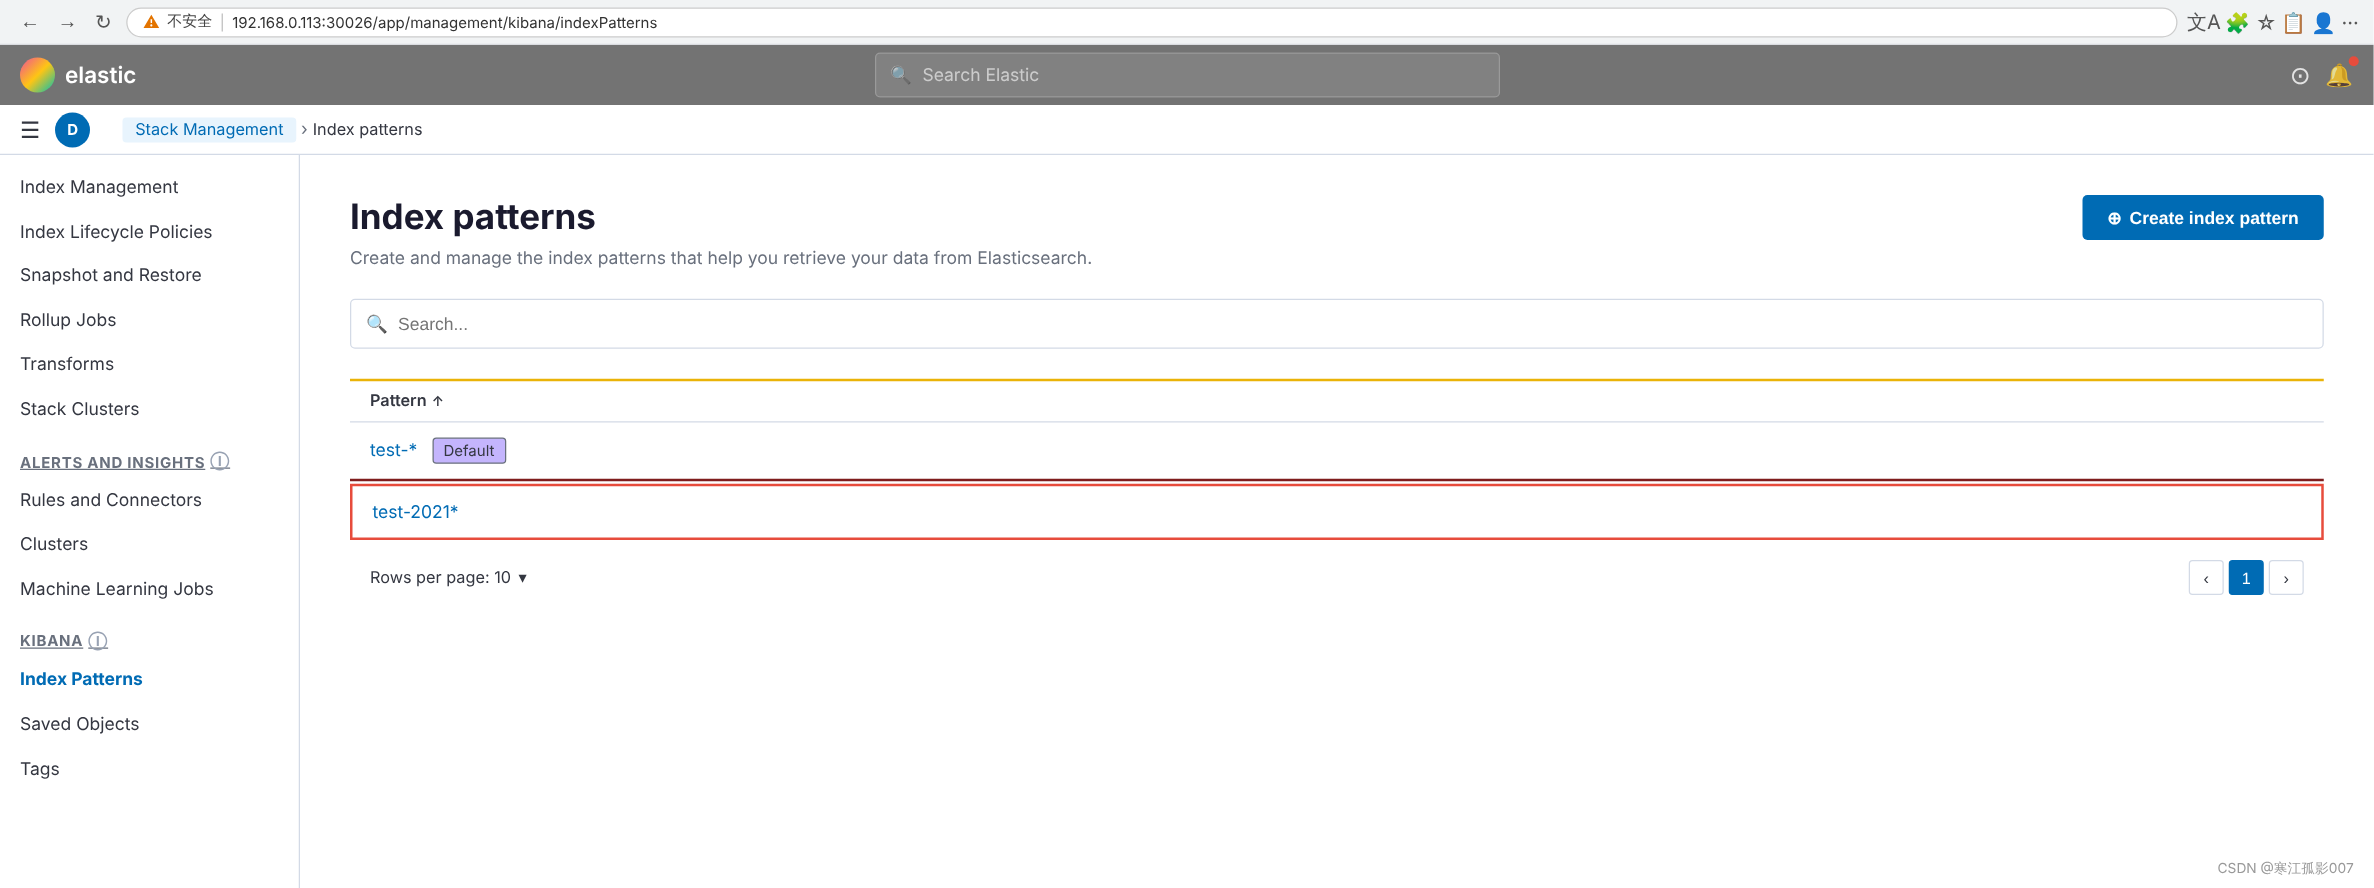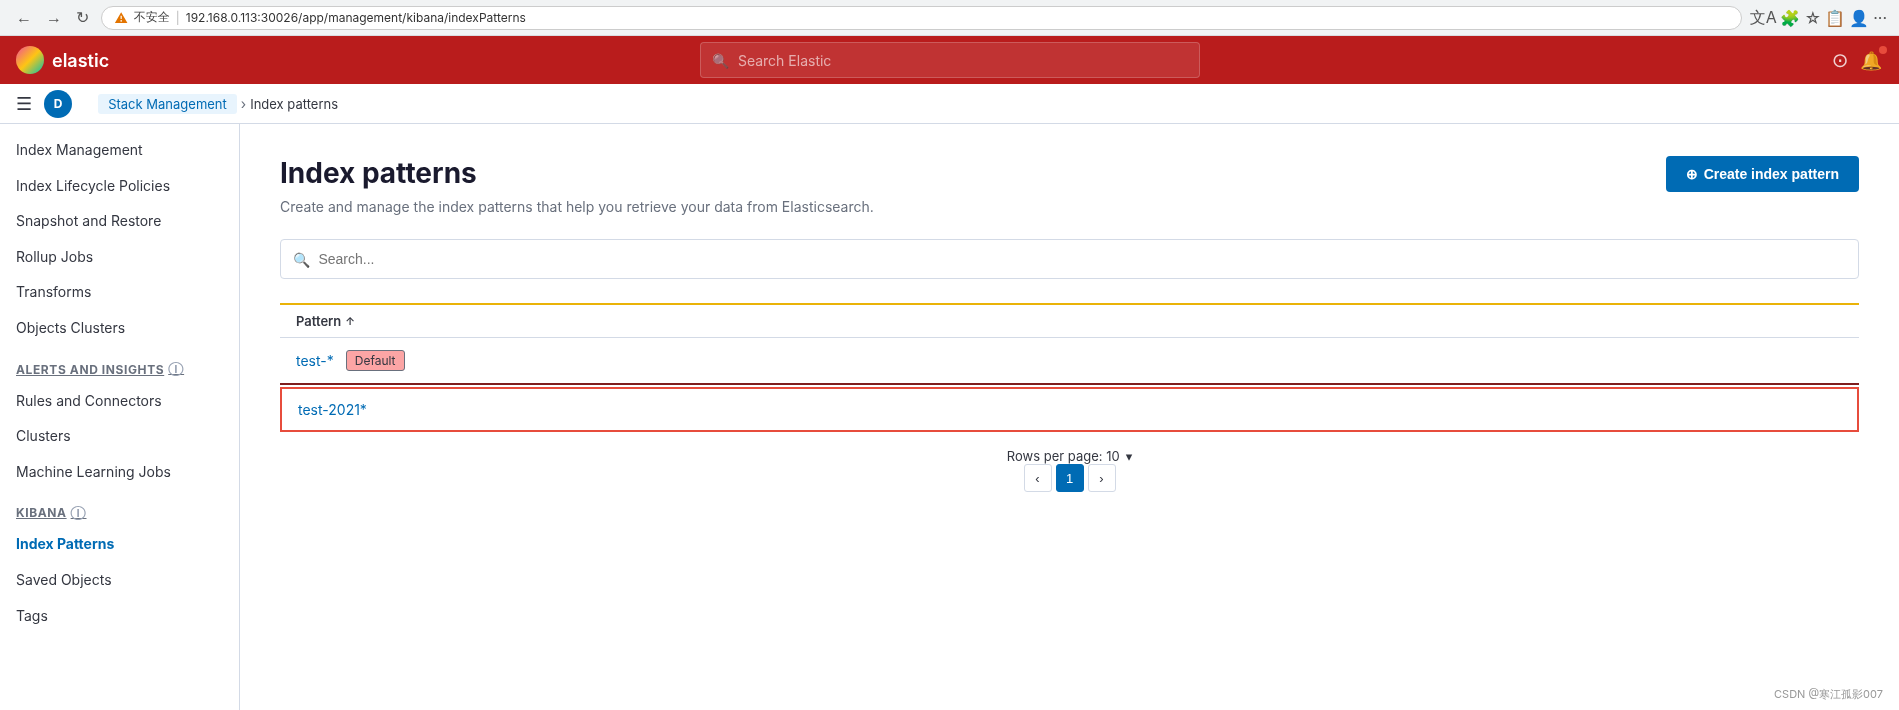--- a/index.html
+++ b/index.html
@@ -32,21 +32,21 @@
       align-items: center;
       gap: 6px;
     }
     .browser-bar .url-text { color: #333; font-size: 12px; }
     .warning-icon { color: #e37400; font-size: 13px; }
     .browser-bar .right-icons { display: flex; gap: 4px; align-items: center; font-size: 16px; color: #555; }
 
     
     .app-header {
       height: 48px;
-      background: #b91c1c;
+      background: #737373;
       display: flex;
       align-items: center;
       padding: 0 16px;
       gap: 16px;
       position: relative;
     }
     .elastic-logo { display: flex; align-items: center; gap: 8px; color: #fff; font-size: 18px; font-weight: 600; }
     .elastic-logo-icon {
       width: 28px; height: 28px;
       background: linear-gradient(135deg, #f04e98 0%, #fec514 50%, #00bfb3 100%);
@@ -216,36 +216,35 @@
       border-bottom: 2px solid #7f1d1d;
       cursor: pointer;
     }
     .table-row.highlighted {
       border: 2px solid #e74c3c;
       margin: 2px 0;
     }
     .pattern-link { color: #006bb4; font-size: 14px; text-decoration: none; }
     .default-badge {
       margin-left: 12px;
-      background: #fca5a5;
+      background: #c4b5fd;
       border: 1px solid #69707d;
       color: #343741;
       padding: 2px 8px;
       border-radius: 3px;
       font-size: 12px;
     }
 
     
     .pagination-footer {
       display: flex;
       align-items: center;
       justify-content: space-between;
       padding: 12px 16px;
       margin-top: 4px;
-      flex-direction: column;
     }
     .rows-per-page {
       display: flex;
       align-items: center;
       gap: 6px;
       font-size: 13px;
       color: #343741;
       cursor: pointer;
     }
     .pagination-controls {
@@ -328,21 +327,21 @@
 </div>
 
 <div class="layout">
 
   <nav class="sidebar">
     <div class="sidebar-item">Index Management</div>
     <div class="sidebar-item">Index Lifecycle Policies</div>
     <div class="sidebar-item">Snapshot and Restore</div>
     <div class="sidebar-item">Rollup Jobs</div>
     <div class="sidebar-item">Transforms</div>
-    <div class="sidebar-item">Objects Clusters</div>
+    <div class="sidebar-item">Stack Clusters</div>
 
     <div class="sidebar-section-label">
       <span>Alerts and Insights</span>
       <span class="info-icon">ⓘ</span>
     </div>
     <div class="sidebar-item">Rules and Connectors</div>
     <div class="sidebar-item">Clusters</div>
     <div class="sidebar-item">Machine Learning Jobs</div>
 
     <div class="sidebar-section-label">

